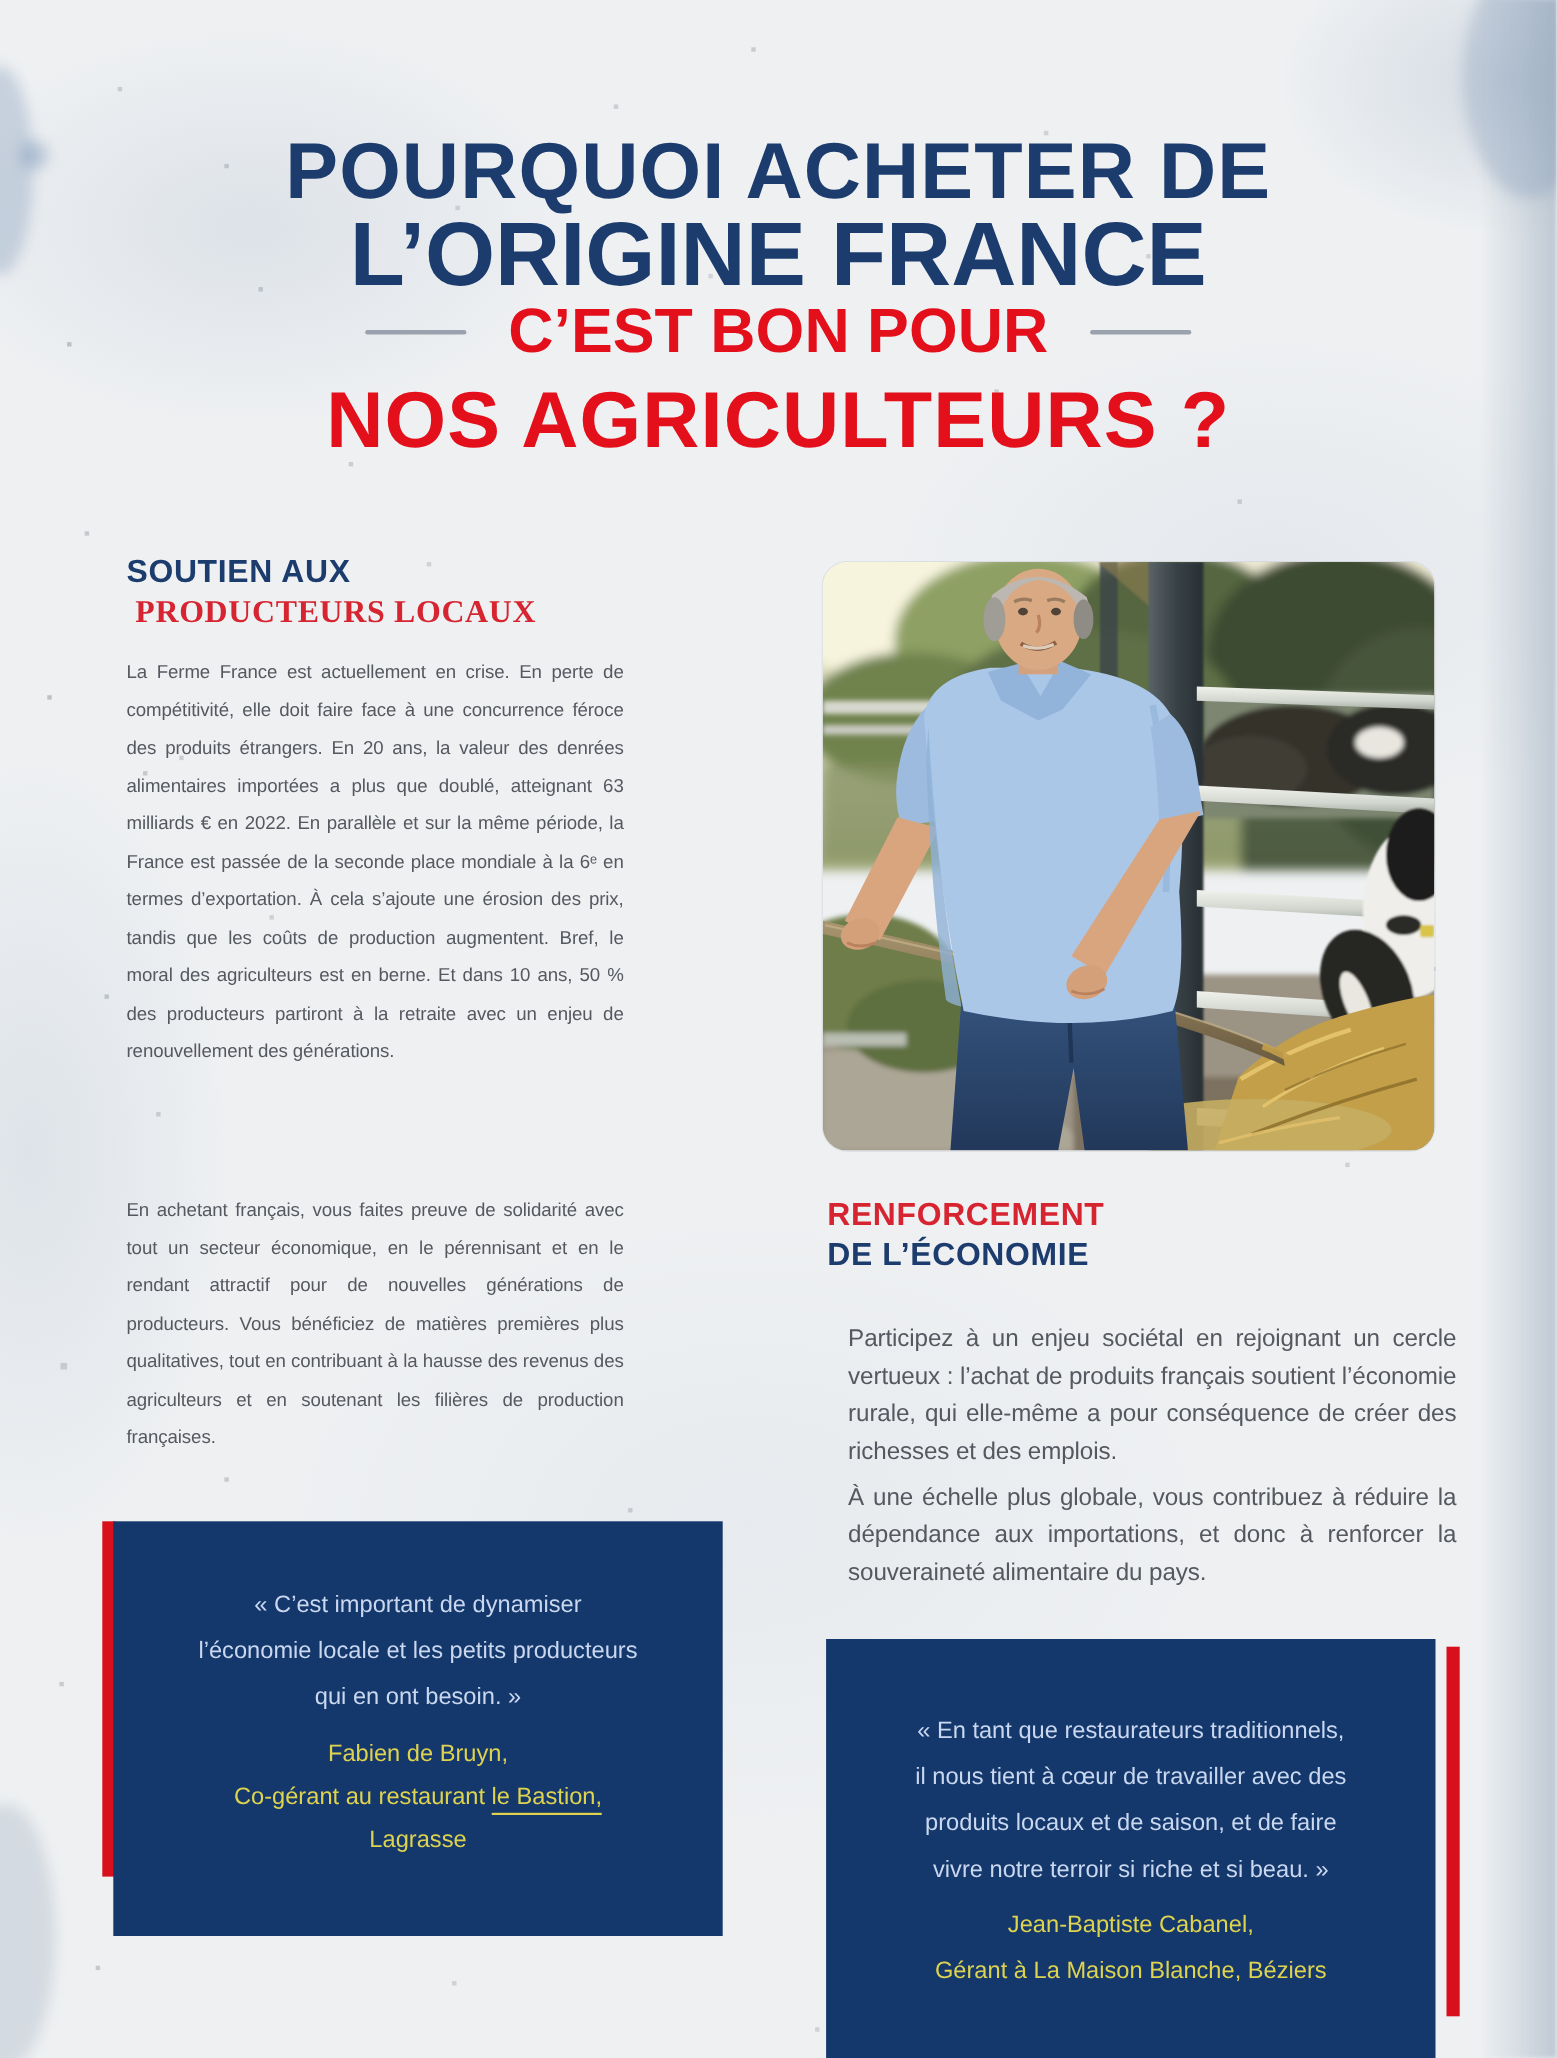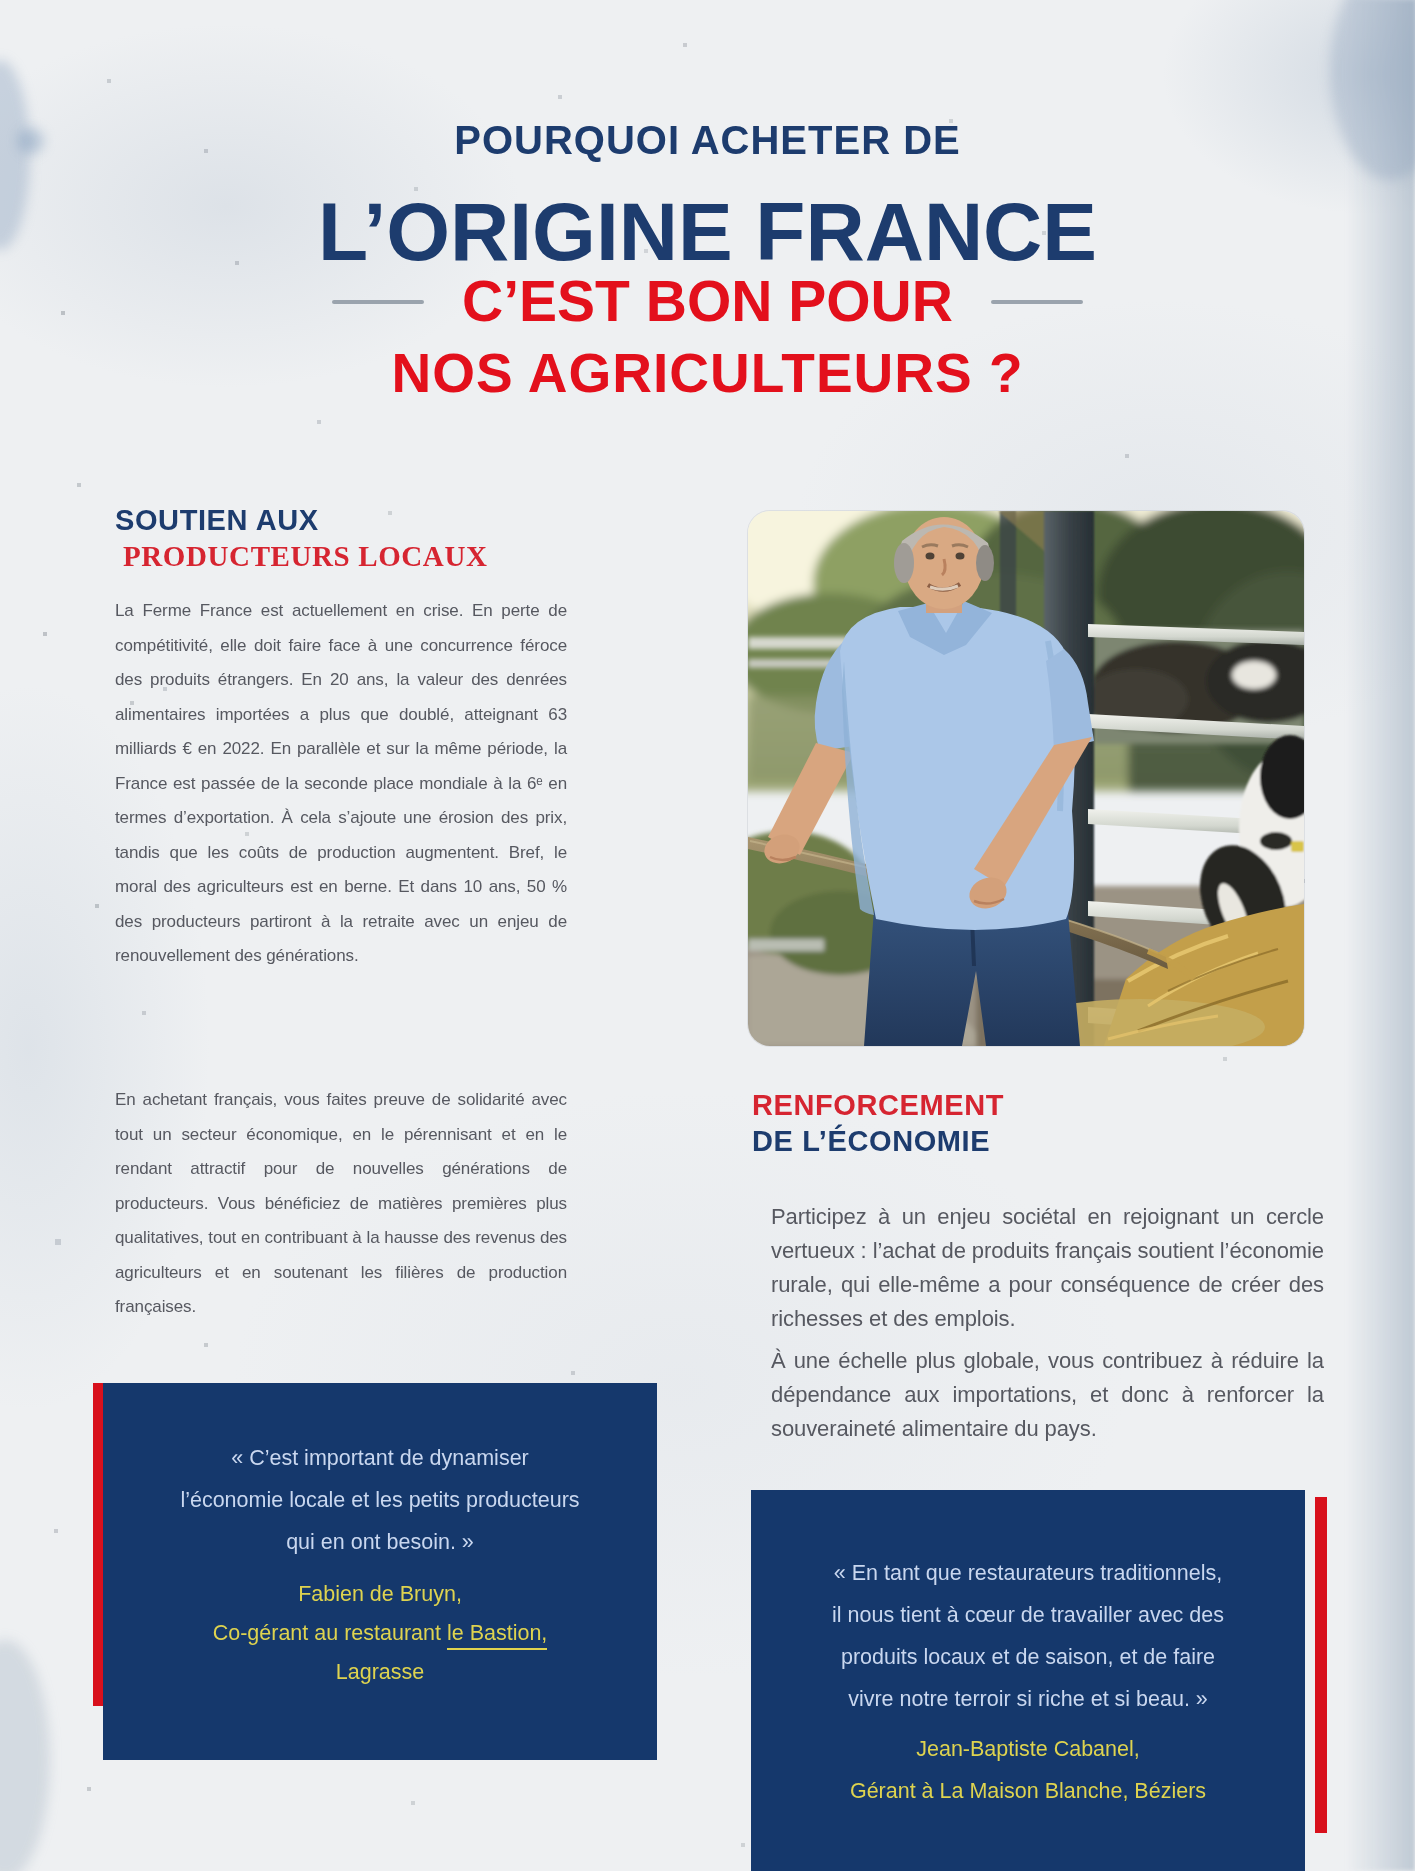--- a/index.html
+++ b/index.html
@@ -35,25 +35,25 @@
       1302px 880px 0 1px rgba(78,88,99,.22), 1224px 1058px 0 1px rgba(78,88,99,.20),
       572px 1372px 0 1px rgba(78,88,99,.22), 486px 1462px 0 1px rgba(78,88,99,.20),
       306px 1558px 0 1px rgba(78,88,99,.22), 152px 1694px 0 2px rgba(98,112,126,.22),
       88px 1788px 0 1px rgba(78,88,99,.25), 412px 1802px 0 1px rgba(78,88,99,.20),
       742px 1844px 0 1px rgba(78,88,99,.20), 1198px 1738px 0 1px rgba(78,88,99,.20),
       1080px 1640px 0 1px rgba(78,88,99,.18), 950px 120px 0 1px rgba(78,88,99,.20),
       205px 150px 0 1px rgba(78,88,99,.24), 108px 80px 0 1px rgba(78,88,99,.22),
       55px 1530px 0 1px rgba(78,88,99,.24), 645px 250px 0 1px rgba(78,88,99,.18);}
   
   .t-line{left:0;width:100%;text-align:center;line-height:1;font-weight:700;white-space:nowrap;}
-  .t1{top:120px;font-size:40px;letter-spacing:1px;color:#1d3c6e;}
+  .t1{top:120px;font-size:72px;letter-spacing:1px;color:#1d3c6e;}
   .t2{top:191px;font-size:82px;letter-spacing:0px;color:#1d3c6e;}
   .t3{top:273px;font-size:57px;color:#e3101c;display:flex;justify-content:center;align-items:center;gap:38px;}
   .t3 .dash{width:92px;height:4px;background:#9aa3ad;border-radius:2px;flex:0 0 auto;}
-  .t4{top:346px;font-size:55px;letter-spacing:1px;color:#e3101c;}
+  .t4{top:346px;font-size:72px;letter-spacing:1px;color:#e3101c;}
   
   .h-line{line-height:1;font-weight:700;font-size:29px;letter-spacing:.6px;white-space:nowrap;}
   .navy{color:#1d3c6e;} .red{color:#d62531;}
   
   .body-par{color:#565860;font-size:17px;line-height:34.5px;text-align:justify;letter-spacing:-0.1px;}
   .left-par{left:115px;width:452px;}
   .right-par{left:752px;width:553px;font-size:22px;line-height:34px;margin-left:19px;}
   
   .photo{left:748px;top:511px;width:556px;height:535px;border-radius:22px;overflow:hidden;
     box-shadow:0 0 0 1px rgba(120,130,140,.15);}

